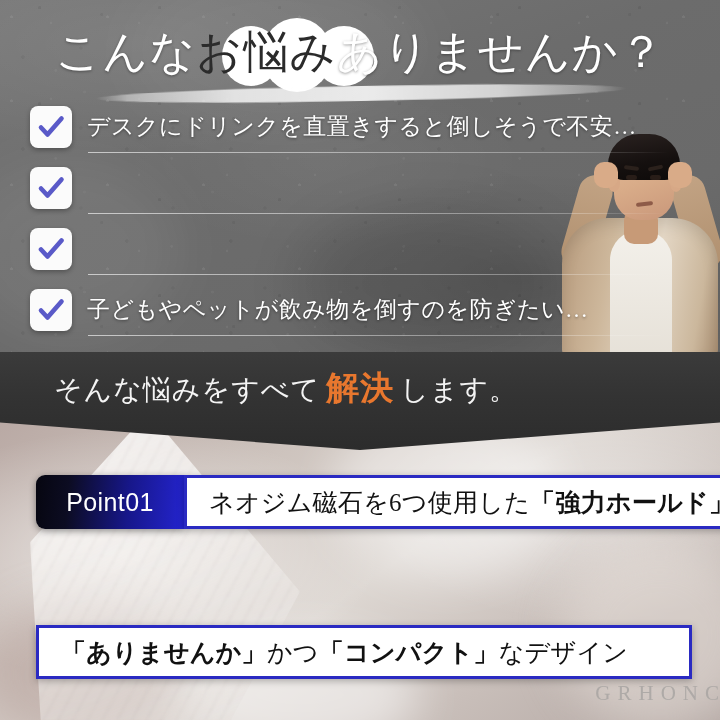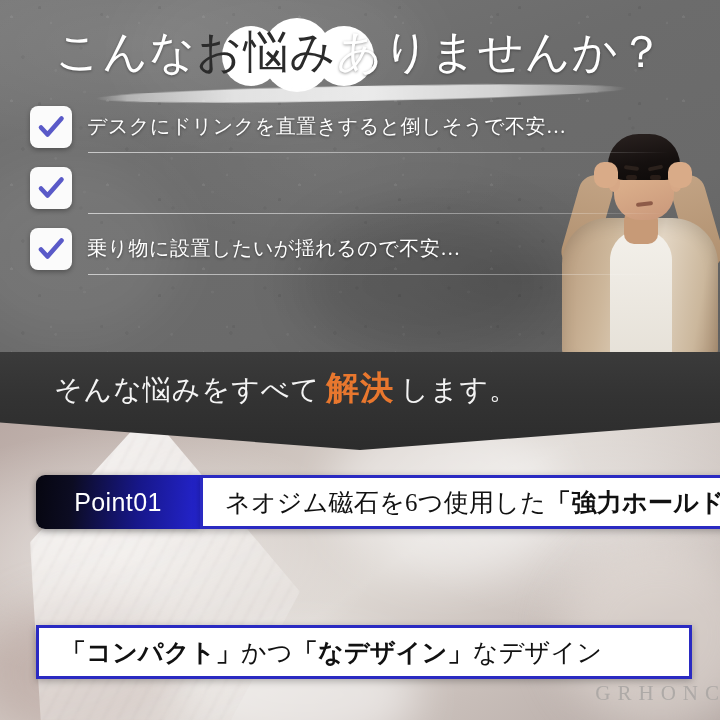--- a/index.html
+++ b/index.html
@@ -231,21 +231,21 @@
     border-radius: 8px;
     background: #fbfbfb;
     box-shadow: 0 2px 5px rgba(0,0,0,.30);
     display: flex;
     align-items: center;
     justify-content: center;
   }
   .checkbox svg { display: block; }
   .check-text {
     margin-left: 15px;
-    font-size: 20px;
+    font-size: 23px;
     color: #ffffff;
     white-space: nowrap;
     letter-spacing: .5px;
     text-shadow: 0 1px 3px rgba(0,0,0,.45);
     font-family: "Liberation Serif", "DejaVu Serif", serif;
   }
   .check-rule {
     position: absolute;
     left: 88px;
     bottom: 4px;
@@ -335,21 +335,21 @@
     height: 54px;
     display: flex;
     align-items: stretch;
   }
   .point-row.r1 { top: 55px; }
   .point-row.r2 { top: 130px; }
   .point-row.r3 { top: 205px; }
 
   .point-label {
     flex: 0 0 auto;
-    width: 164px;
+    width: 148px;
     border-radius: 9px 0 0 9px;
     background: linear-gradient(95deg, #060610 0%, #0c0c22 22%, #17178a 62%, #2424cf 100%);
     color: #ffffff;
     font-size: 25px;
     letter-spacing: .4px;
     display: flex;
     align-items: center;
     justify-content: center;
     box-shadow: 0 2px 7px rgba(0,0,0,.42);
   }
@@ -446,24 +446,32 @@
         </div>
         <div class="check-rule"></div>
       </div>
 
       <div class="check-row">
         <div class="checkbox">
           <svg width="30" height="30" viewBox="0 0 30 30">
             <path d="M5 15.5 L11.5 22.5 L25.5 6.5" fill="none" stroke="#5a5ac8" stroke-width="4.6" stroke-linecap="round" stroke-linejoin="round"></path>
           </svg>
         </div>
-        <div class="check-text">乗り物に設置したいが揺れるので不安…</div>
         <div class="check-rule"></div>
       </div>
 
+      <div class="check-row">
+        <div class="checkbox">
+          <svg width="30" height="30" viewBox="0 0 30 30">
+            <path d="M5 15.5 L11.5 22.5 L25.5 6.5" fill="none" stroke="#5a5ac8" stroke-width="4.6" stroke-linecap="round" stroke-linejoin="round"></path>
+          </svg>
+        </div>
+        <div class="check-text">子どもやペットが飲み物を倒すのを防ぎたい…</div>
+        <div class="check-rule"></div>
+      </div>
 
     </div>
   </div>
 
   <div class="bottom-section">
     <div class="bl" style="left:330px;top:-10px;width:230px;height:170px;background:rgba(255,255,255,.42);"></div>
     <div class="bl" style="left:560px;top:120px;width:200px;height:190px;background:rgba(230,222,216,.55);"></div>
     <div class="bl" style="left:-20px;top:180px;width:200px;height:150px;background:rgba(170,140,135,.35);"></div>
     <div class="bl" style="left:180px;top:215px;width:240px;height:120px;background:rgba(255,255,255,.50);"></div>
 
@@ -476,21 +484,21 @@
       <div class="point-row r1">
         <div class="point-label">Point01</div>
         <div class="point-body">
           <span><span>ネオジム磁石を6つ使用した</span><b>「強力ホールド」</b></span>
         </div>
       </div>
 
 
       <div class="point-row r3">
         <div class="point-body">
-          <span><b>「コンパクト」</b><span>かつ</span><b>「なデザイン」</b><span>なデザイン</span></span>
+          <span><b>「ありませんか」</b><span>かつ</span><b>「コンパクト」</b><span>なデザイン</span></span>
         </div>
       </div>
 
     </div>
 
     <div class="watermark">GRHONC</div>
   </div>
 
   <div class="banner"></div>
   <div class="banner-text" style="position:absolute;left:0;top:352px;"><span>そんな悩みをすべて</span><span class="kaiketsu">解決</span><span>します。</span></div>

